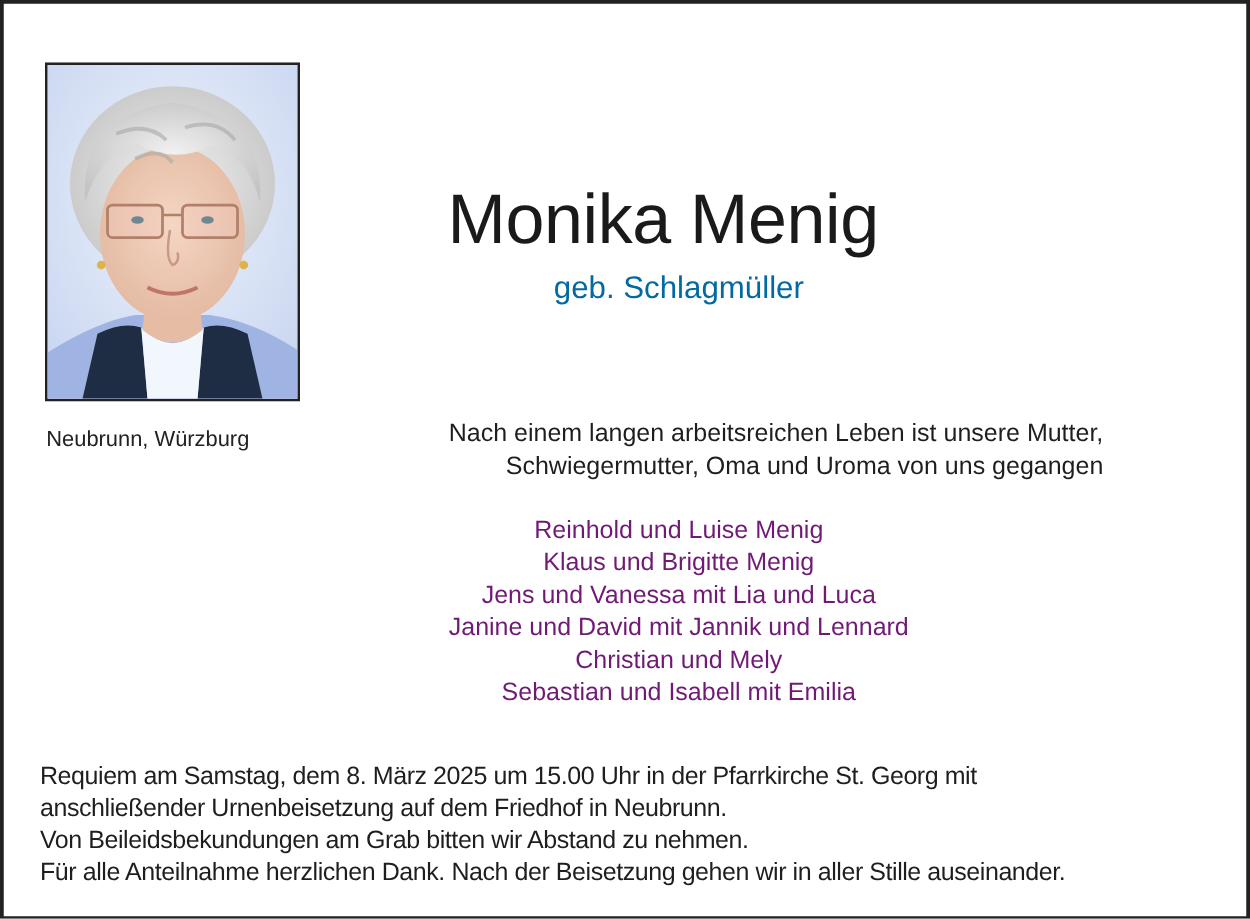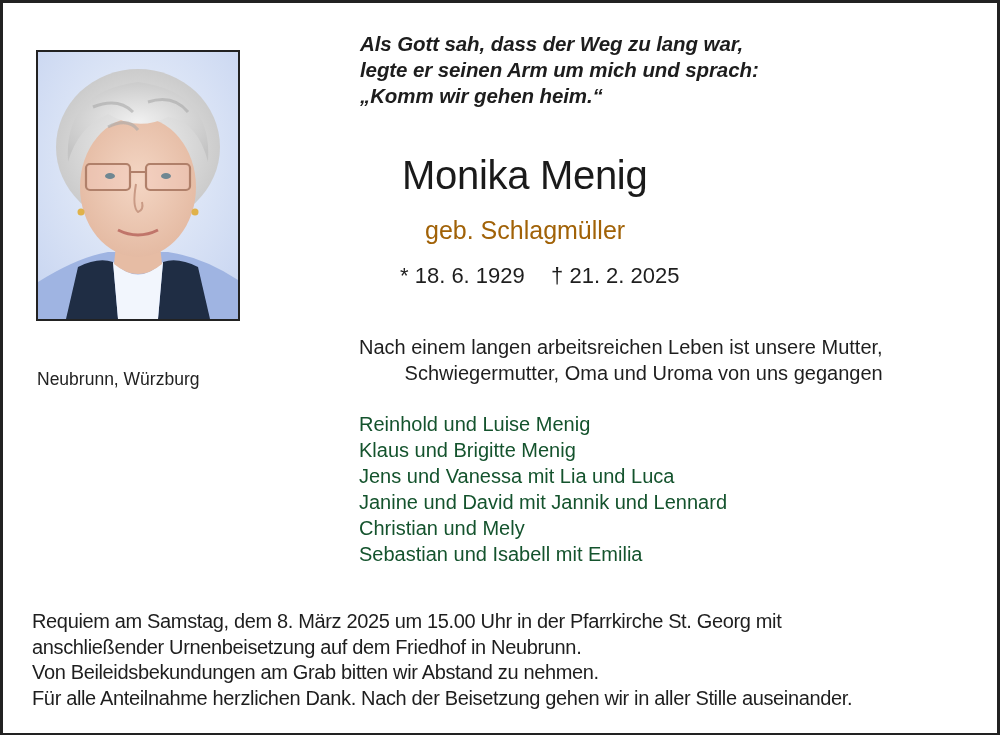--- a/index.html
+++ b/index.html
@@ -41,55 +41,53 @@
     }
     .photo svg { display: block; width: 100%; height: 100%; }
 
     .places {
       position: absolute;
       left: 34px;
       top: 338px;
       font-size: 17.5px;
       line-height: 21px;
       color: #222;
-      margin-top: 28px;
     }
     .places div { white-space: nowrap; }
 
     .quote {
       position: absolute;
       left: 357px;
       top: 28px;
       font-size: 20.5px;
       line-height: 26px;
       font-weight: bold;
       font-style: italic;
       color: #1d1d1d;
       letter-spacing: -0.1px;
     }
     .quote div { white-space: nowrap; }
 
     .name {
       position: absolute;
       left: 355px;
       top: 138px;
-      font-size: 40px;
+      font-size: 56px;
       line-height: 68px;
       color: #1a1a1a;
       white-space: nowrap;
       letter-spacing: -0.3px;
-      margin-left: 44px;
     }
     .maiden {
       position: absolute;
-      left: 422px;
+      left: 440px;
       top: 211px;
       font-size: 25px;
       line-height: 32px;
-      color: #a16207;
+      color: #0369a1;
       white-space: nowrap;
     }
     .dates {
       position: absolute;
       left: 397px;
       top: 258px;
       font-size: 22px;
       line-height: 30px;
       color: #1e1e1e;
       white-space: nowrap;
@@ -105,46 +103,42 @@
       color: #1e1e1e;
     }
     .announce div { white-space: nowrap; text-align: right; }
 
     .family {
       position: absolute;
       left: 356px;
       top: 408px;
       font-size: 20px;
       line-height: 26px;
-      color: #14532d;
+      color: #701a75;
+      text-align: center;
     }
     .family div { white-space: nowrap; }
 
     .footer {
       position: absolute;
       left: 7px;
       top: 606px;
       font-size: 20px;
       line-height: 25.5px;
       color: #1e1e1e;
       letter-spacing: -0.35px;
       margin-left: 22px;
     }
     .footer div { white-space: nowrap; }
   </style>
 </head>
 <body>
 
 <div class="frame">
 
-  <div class="quote">
-    <div>Als Gott sah, dass der Weg zu lang war,</div>
-    <div>legte er seinen Arm um mich und sprach:</div>
-    <div>„Komm wir gehen heim.“</div>
-  </div>
 
   <div class="photo">
     <svg viewBox="0 0 200 267" preserveAspectRatio="none">
       <defs>
         <radialGradient id="bg" cx="50%" cy="40%" r="70%">
           <stop offset="0%" stop-color="#eef3fb"></stop>
           <stop offset="100%" stop-color="#c9d6f1"></stop>
         </radialGradient>
         <radialGradient id="skin" cx="50%" cy="45%" r="60%">
           <stop offset="0%" stop-color="#f4d6c4"></stop>
@@ -189,27 +183,20 @@
   </div>
 
   <div class="places">
     <div>Neubrunn, Würzburg</div>
   </div>
 
   <div class="name">Monika Menig</div>
 
   <div class="maiden">geb. Schlagmüller</div>
 
-  <div class="dates">
-    <span>*</span>
-    <span>18. 6. 1929</span>
-    <span class="sep"></span>
-    <span>†</span>
-    <span>21. 2. 2025</span>
-  </div>
 
   <div class="announce">
     <div>Nach einem langen arbeitsreichen Leben ist unsere Mutter,</div>
     <div>Schwiegermutter, Oma und Uroma von uns gegangen</div>
   </div>
 
   <div class="family">
     <div>Reinhold und Luise Menig</div>
     <div>Klaus und Brigitte Menig</div>
     <div>Jens und Vanessa mit Lia und Luca</div>

